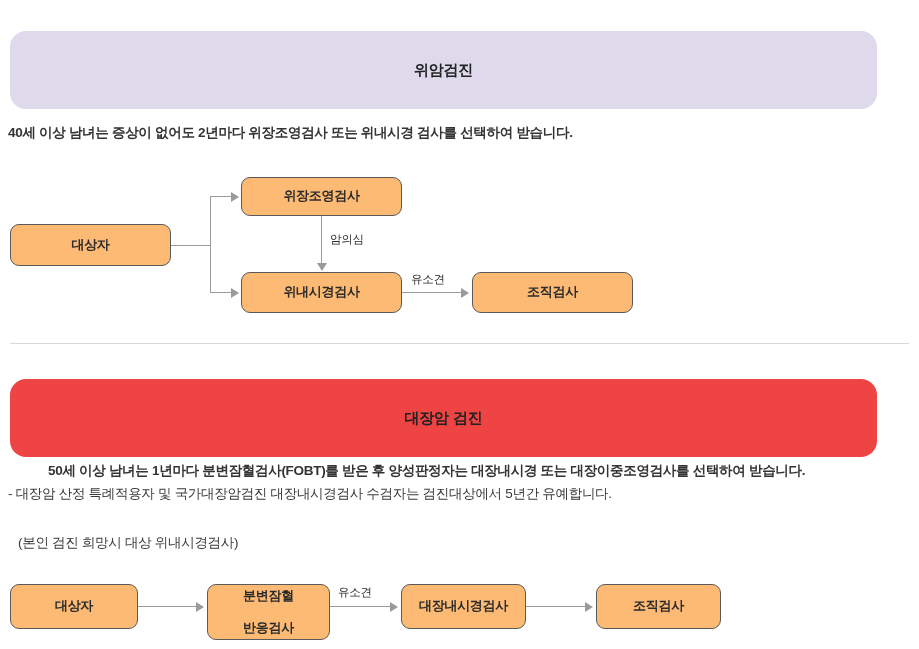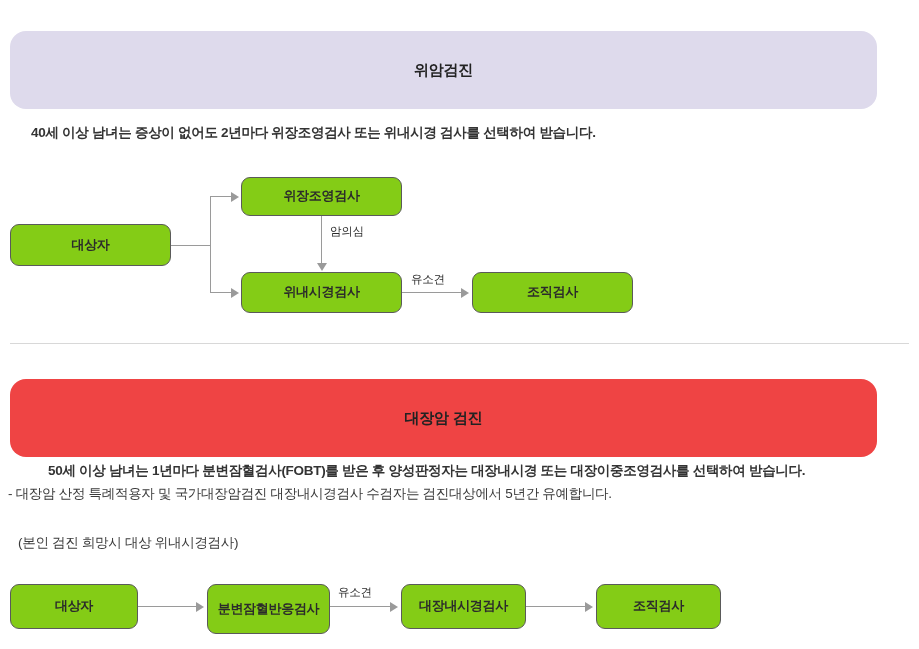--- a/index.html
+++ b/index.html
@@ -40,41 +40,41 @@
   
   .desc {
     position: absolute;
     left: 8px;
     font-size: 13.5px;
     letter-spacing: -0.3px;
     color: #333333;
     white-space: nowrap;
   }
   .desc.bold { font-weight: bold; }
-  #desc-stomach  { top: 124px; margin-left: 23px; }
+  #desc-stomach  { top: 124px; }
   #desc-colon-1  { top: 462px; margin-left: 40px; }
   #desc-colon-2  { top: 485px; color: #3a3a3a; }
   #desc-colon-3  { top: 534px; left: 18px; color: #3a3a3a; }
 
   
   #divider {
     position: absolute;
     left: 10px;
     top: 343px;
     width: 899px;
     height: 1px;
     background: #D8D8D8;
   }
 
   
   .flow { position: absolute; left: 0; top: 0; }
 
   .node {
     position: absolute;
-    background: #84cc16;
+    background: #fdba74;
     border: 1.3px solid #5a5a5a;
     border-radius: 9px;
     display: flex;
     align-items: center;
     justify-content: center;
     text-align: center;
     font-size: 13px;
     font-weight: bold;
     color: #2b2b2b;
     letter-spacing: -0.3px;
@@ -113,21 +113,21 @@
   }
 
   
   #n1-target   { left: 10px;  top: 224px; width: 161px; height: 42px; }
   #n1-ugi      { left: 241px; top: 177px; width: 161px; height: 39px; }
   #n1-endo     { left: 241px; top: 272px; width: 161px; height: 41px; }
   #n1-biopsy   { left: 472px; top: 272px; width: 161px; height: 41px; }
 
   
   #n2-target   { left: 10px;  top: 584px; width: 128px; height: 45px; }
-  #n2-fobt     { left: 207px; top: 584px; width: 123px; height: 50px; }
+  #n2-fobt     { left: 207px; top: 584px; width: 123px; height: 56px; flex-direction: column; }
   #n2-colono   { left: 401px; top: 584px; width: 125px; height: 45px; }
   #n2-biopsy   { left: 596px; top: 584px; width: 125px; height: 45px; }
 </style>
 </head>
 <body>
 
 <div class="banner" id="banner-stomach">
   <span class="banner-title">위암검진</span>
 </div>
 
@@ -144,21 +144,21 @@
   <div class="conn v" style="left:210px; top:196px; height:97px;"></div>
 
   <div class="conn h" style="left:210px; top:196px; width:22px;"></div>
   <div class="arrow-right" style="left:231px; top:191.5px;"></div>
 
   <div class="conn h" style="left:210px; top:292px; width:22px;"></div>
   <div class="arrow-right" style="left:231px; top:287.5px;"></div>
 
   <div class="conn v" style="left:321px; top:216px; height:48px;"></div>
   <div class="arrow-down" style="left:316.5px; top:263px;"></div>
-  <div class="edge-label" style="left:330px; top:224px;">암의심</div>
+  <div class="edge-label" style="left:330px; top:232px;">암의심</div>
 
   <div class="conn h" style="left:402px; top:292px; width:59px;"></div>
   <div class="arrow-right" style="left:461px; top:287.5px;"></div>
   <div class="edge-label" style="left:411px; top:272px;">유소견</div>
 </div>
 
 <div id="divider"></div>
 
 <div class="banner" id="banner-colon">
   <span class="banner-title">대장암 검진</span>

